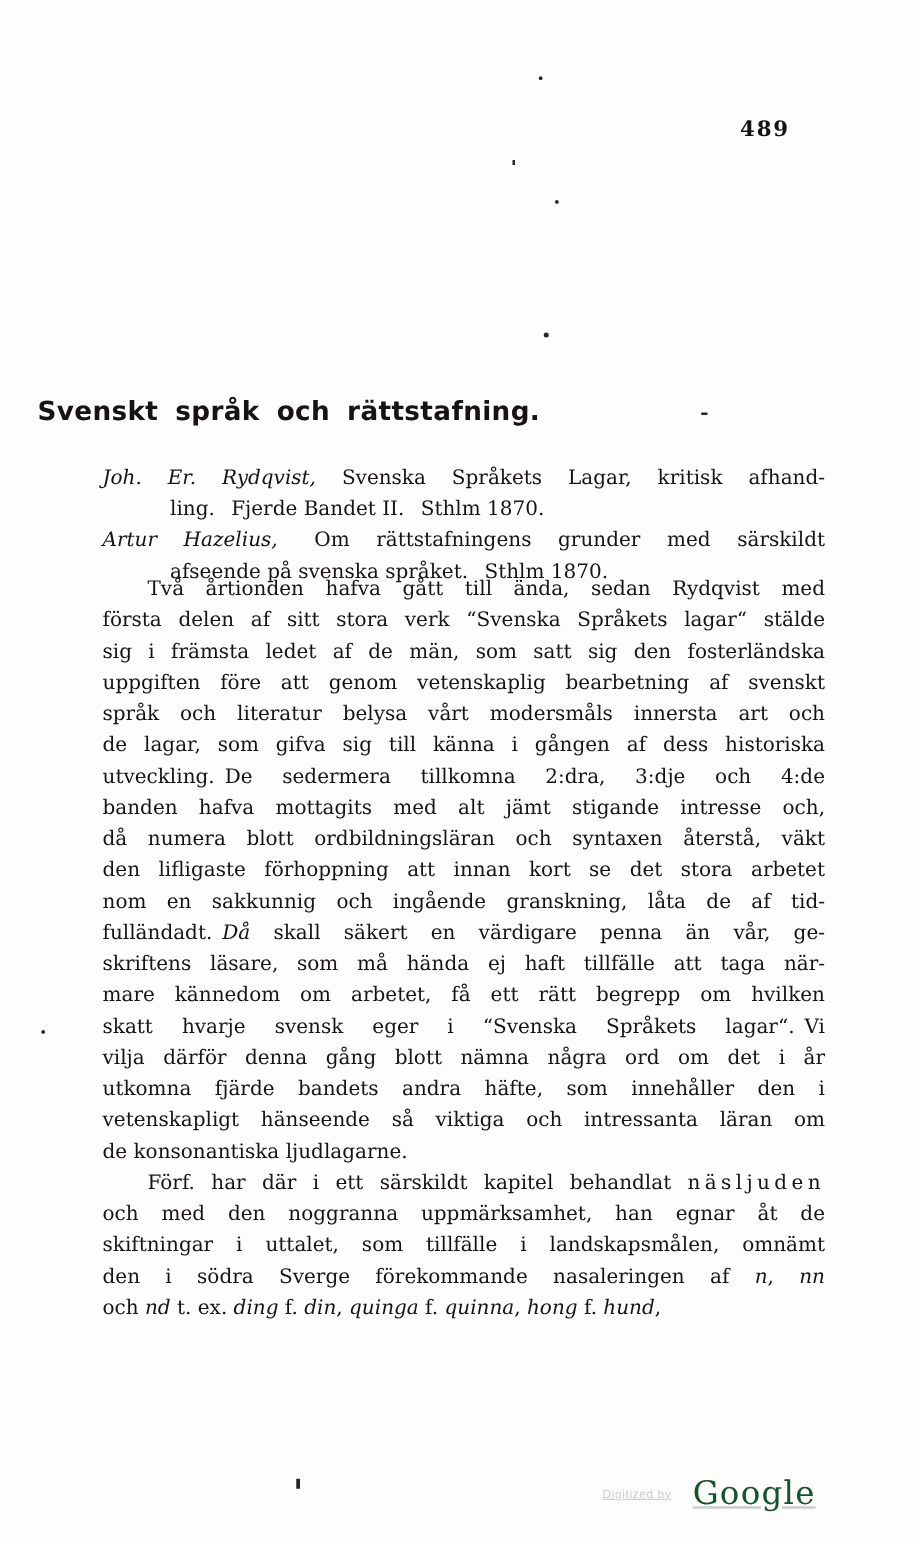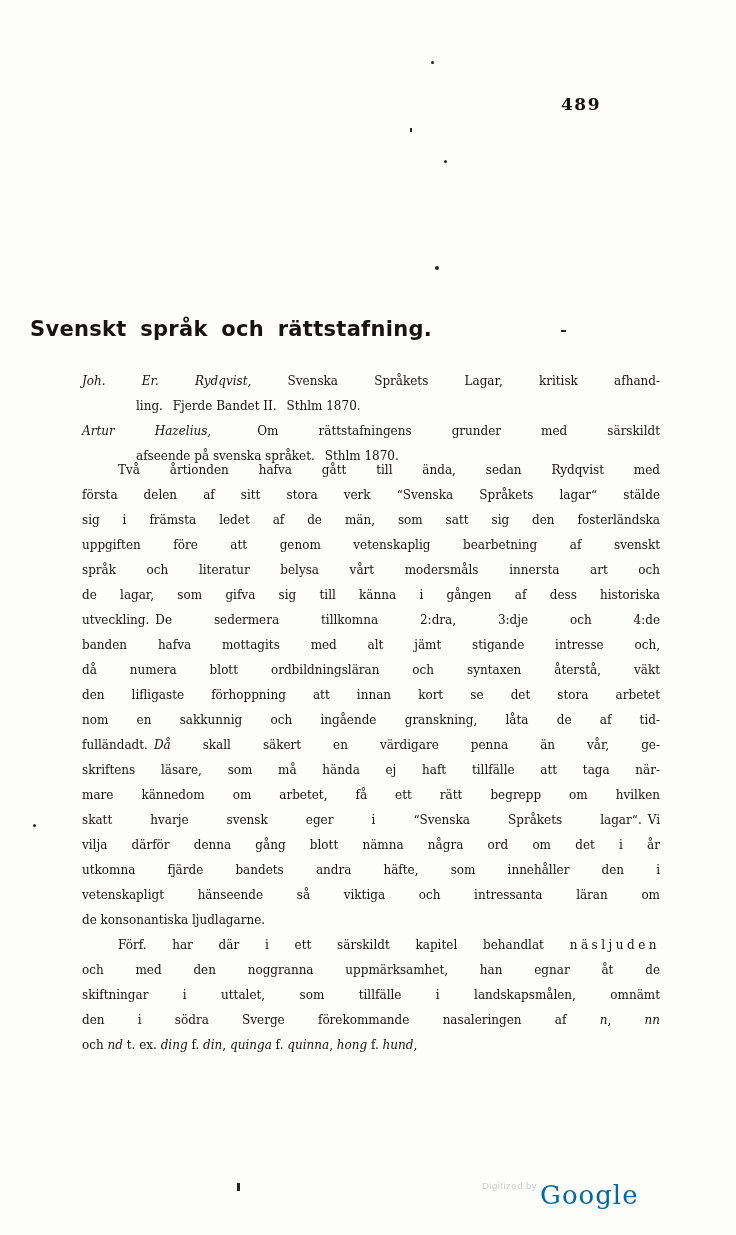--- a/index.html
+++ b/index.html
@@ -5,21 +5,21 @@
   html, body { margin: 0; padding: 0; background: #ffffff; }
   .page {
     position: relative;
     width: 736px;
     height: 1235px;
     overflow: hidden;
     font-family: "DejaVu Serif", serif;
   }
   .page-num {
     position: absolute;
-    left: 561px;
+    left: 592px;
     top: 94px;
     font-size: 17px;
     font-weight: 600;
     letter-spacing: 1.5px;
   }
   .title {
     position: absolute;
     top: 314px;
     left: 30px;
     width: 630px;
@@ -29,50 +29,51 @@
     font-weight: bold;
     font-size: 21px;
     line-height: 30px;
     word-spacing: 6px;
     letter-spacing: 0.3px;
   }
   .text-col {
     position: absolute;
     left: 82px;
     width: 578px;
-    font-size: 12px;
+    font-size: 16px;
   }
   #refs { top: 369px; }
   #body { top: 458px; }
   .tl {
     height: 25px;
     line-height: 25px;
     overflow: visible;
   }
   .just { text-align: justify; text-align-last: justify; }
   .ind  { text-indent: 36px; }
   .cont { padding-left: 54px; }
   .lsp  { letter-spacing: 3.5px; }
   .tl i { font-style: italic; }
   .watermark {
     position: absolute;
     left: 482px;
     top: 1180px;
     display: flex;
-    align-items: flex-start;
-    gap: 3px;
+    align-items: center;
+    gap: 17px;
     font-family: "Liberation Sans", sans-serif;
     font-size: 9.5px;
     color: #cccccc;
     letter-spacing: 0.5px;
+    text-decoration: underline;
   }
   .wm-brand {
     font-family: "DejaVu Serif", serif;
     font-size: 26px;
-    color: #0369a1;
+    color: #14532d;
     letter-spacing: 1px;
   }
   .speck { position: absolute; background: #262626; }
 </style>
 </head>
 <body>
 
 <div class="page" id="page" style="background: rgb(253, 253, 251); color: rgb(22, 19, 16);">
   <div class="page-num">489</div>
   <h1 class="title">Svenskt språk och rättstafning.</h1>

